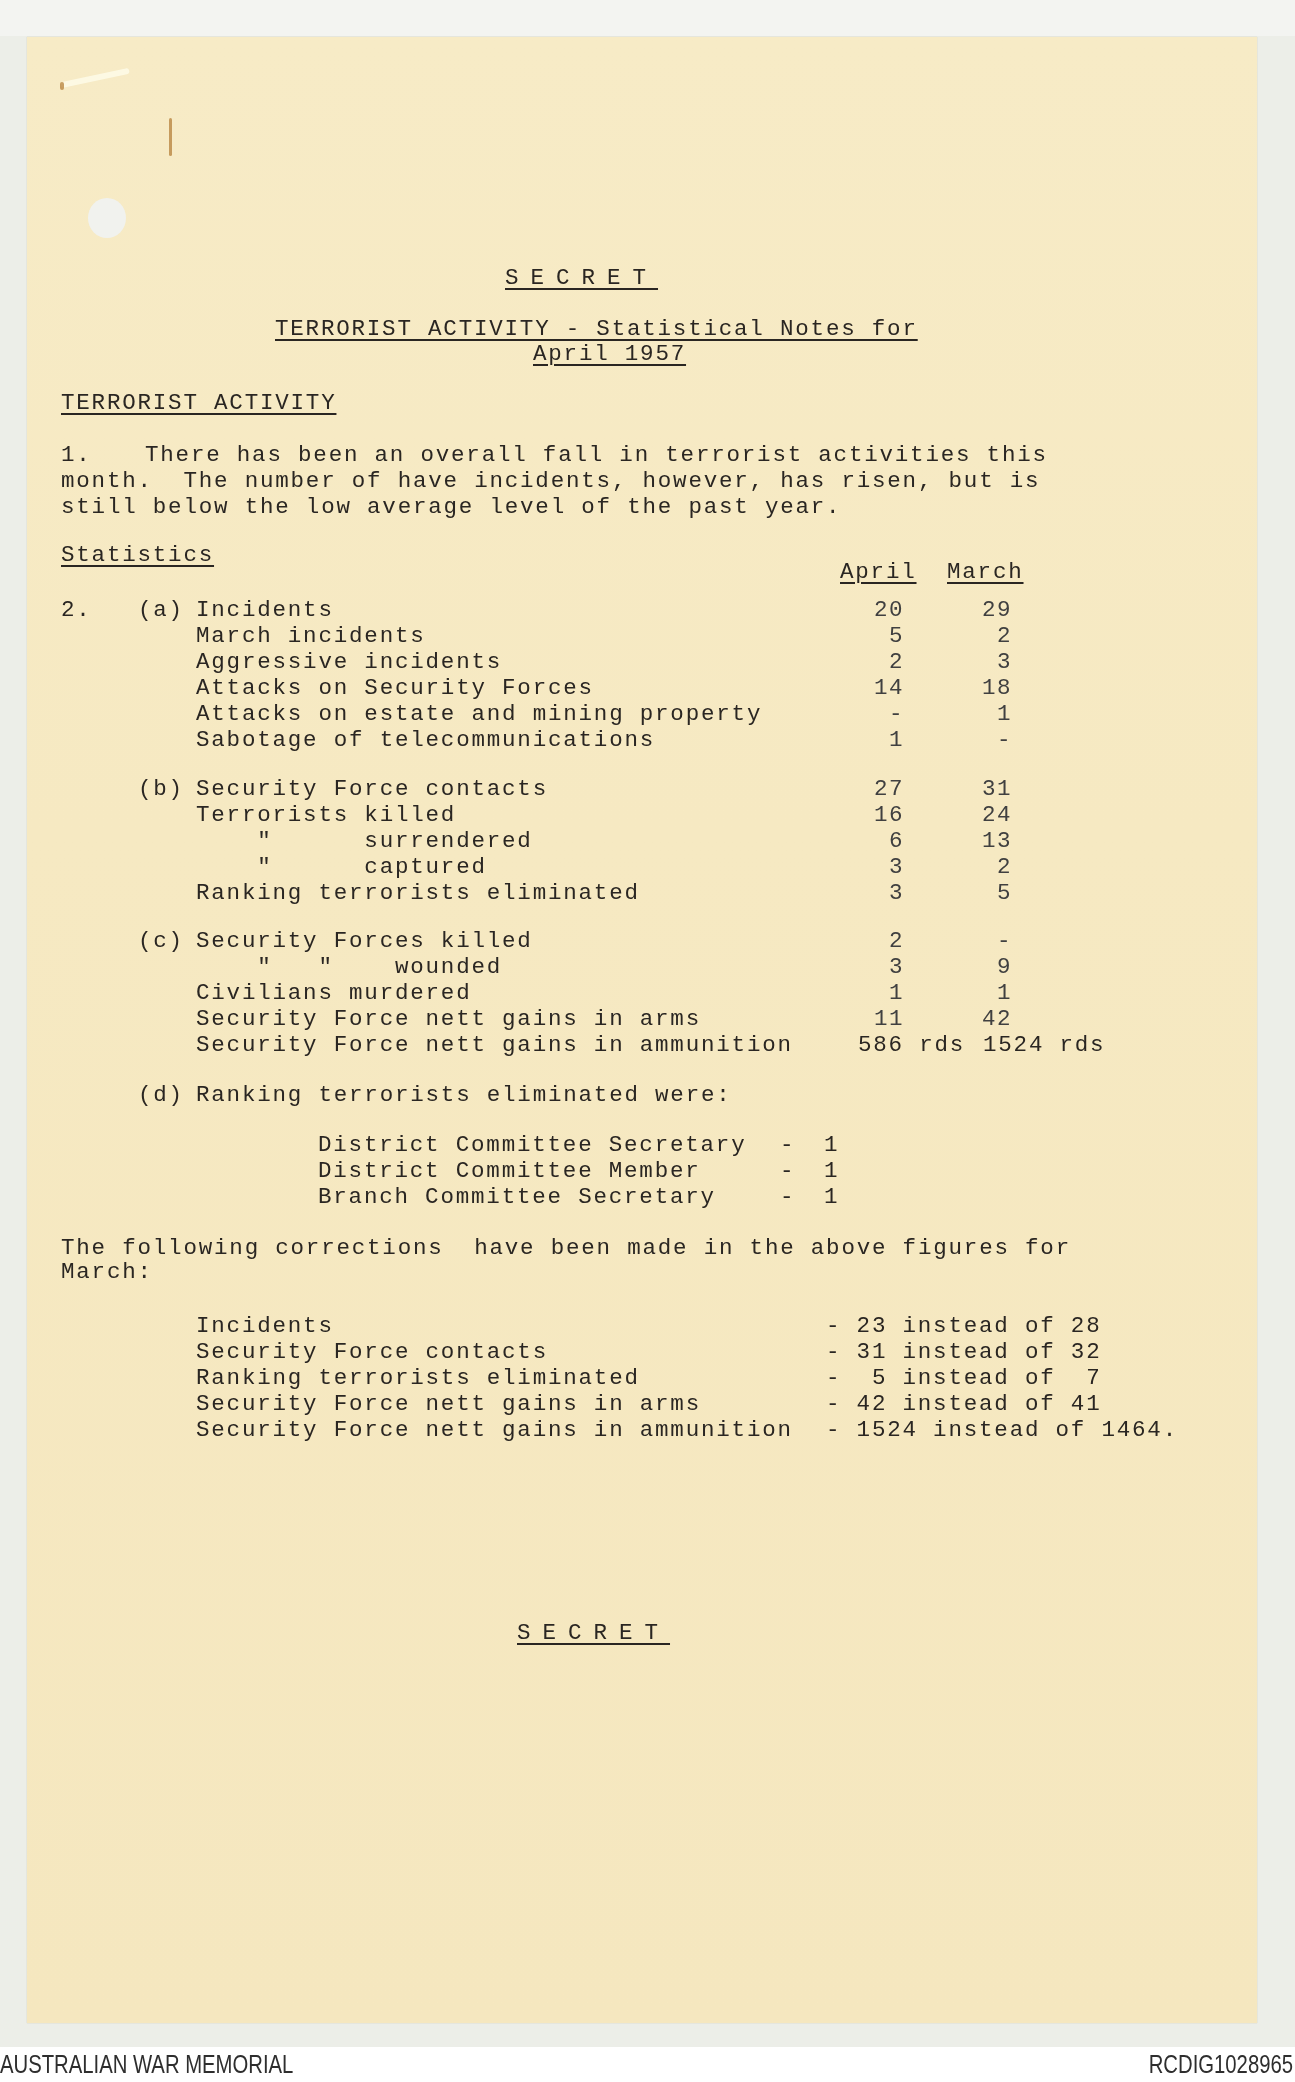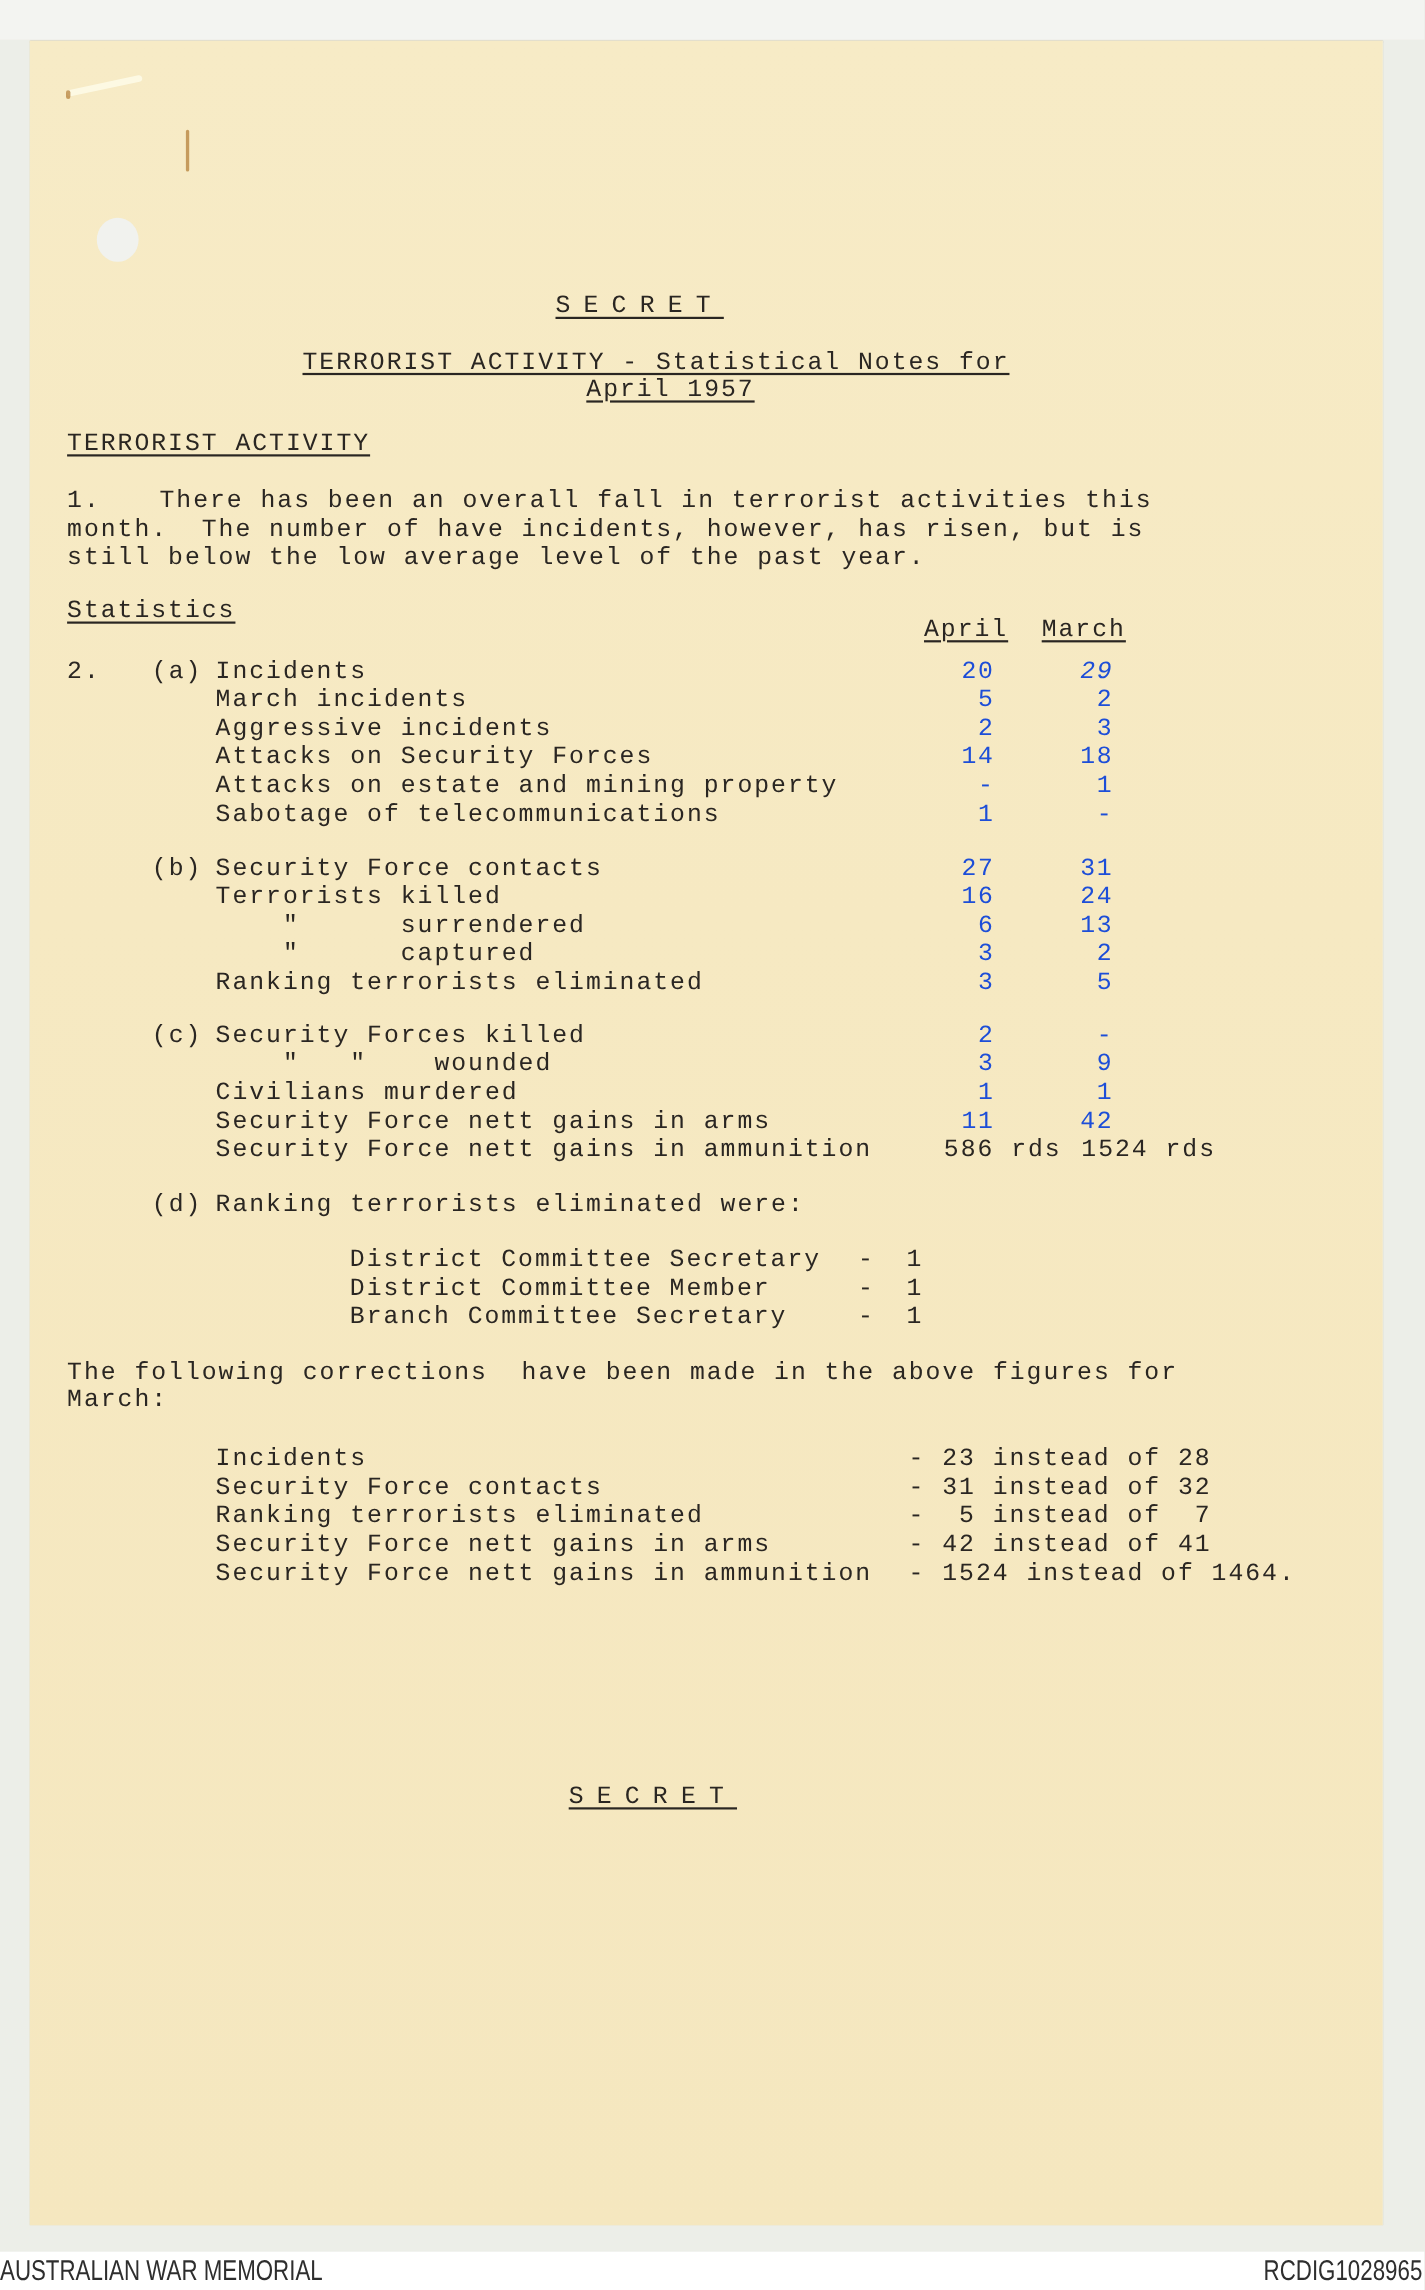--- a/index.html
+++ b/index.html
@@ -18,21 +18,21 @@
       position: absolute; left: 88px; top: 198px; width: 38px; height: 40px; border-radius: 50%;
       background: #f1f2ee;
     }
     .crease { position: absolute; background: rgba(255,255,240,0.7); border-radius: 4px; }
     .rust { position: absolute; background: #b5803a; border-radius: 2px; opacity: 0.75; }
     .t {
       position: absolute; white-space: pre; color: #2a2622;
       font-size: 22.5px; letter-spacing: 1.8px; line-height: 26px;
     }
     .u { text-decoration: underline; text-decoration-thickness: 2px; text-underline-offset: 4px; }
-    .num { position: absolute; white-space: pre; color: #1d4ed8; font-size: 22.5px; letter-spacing: 1.5px; line-height: 26px; text-align: right; }
+    .num { position: absolute; white-space: pre; color: #404040; font-size: 22.5px; letter-spacing: 1.5px; line-height: 26px; text-align: right; }
     .spaced { letter-spacing: 12px; }
     .footer {
       position: absolute; left: 0; top: 2047px; width: 1295px; height: 35px; background: #ffffff;
     }
     .footer-text {
       position: absolute; top: 2049px; font-family: "Liberation Sans", sans-serif; font-size: 26px;
       color: #2e2e2e; white-space: pre; transform: scaleX(0.78);
     }
   </style>
 </head>
@@ -61,21 +61,21 @@
 <div class="t u" style="left:840px;top:559px;">April</div>
 <div class="t u" style="left:947px;top:559px;">March</div>
 
 <div class="t" style="left:61px;top:597px;">2.</div>
 
 <div class="t" style="left:138px;top:597px;">(a)</div>
 <div>
   <div>
     <div class="t" style="left:196px;top:597px;">Incidents</div>
     <div class="num" style="left:820px;width:84px;top:597px;">20</div>
-    <div class="num" style="left:920px;width:92px;top:597px;font-style:italic;">29</div>
+    <div class="num" style="left:920px;width:92px;top:597px;">29</div>
   </div>
   <div>
     <div class="t" style="left:196px;top:623px;">March incidents</div>
     <div class="num" style="left:820px;width:84px;top:623px;">5</div>
     <div class="num" style="left:920px;width:92px;top:623px;">2</div>
   </div>
   <div>
     <div class="t" style="left:196px;top:649px;">Aggressive incidents</div>
     <div class="num" style="left:820px;width:84px;top:649px;">2</div>
     <div class="num" style="left:920px;width:92px;top:649px;">3</div>

